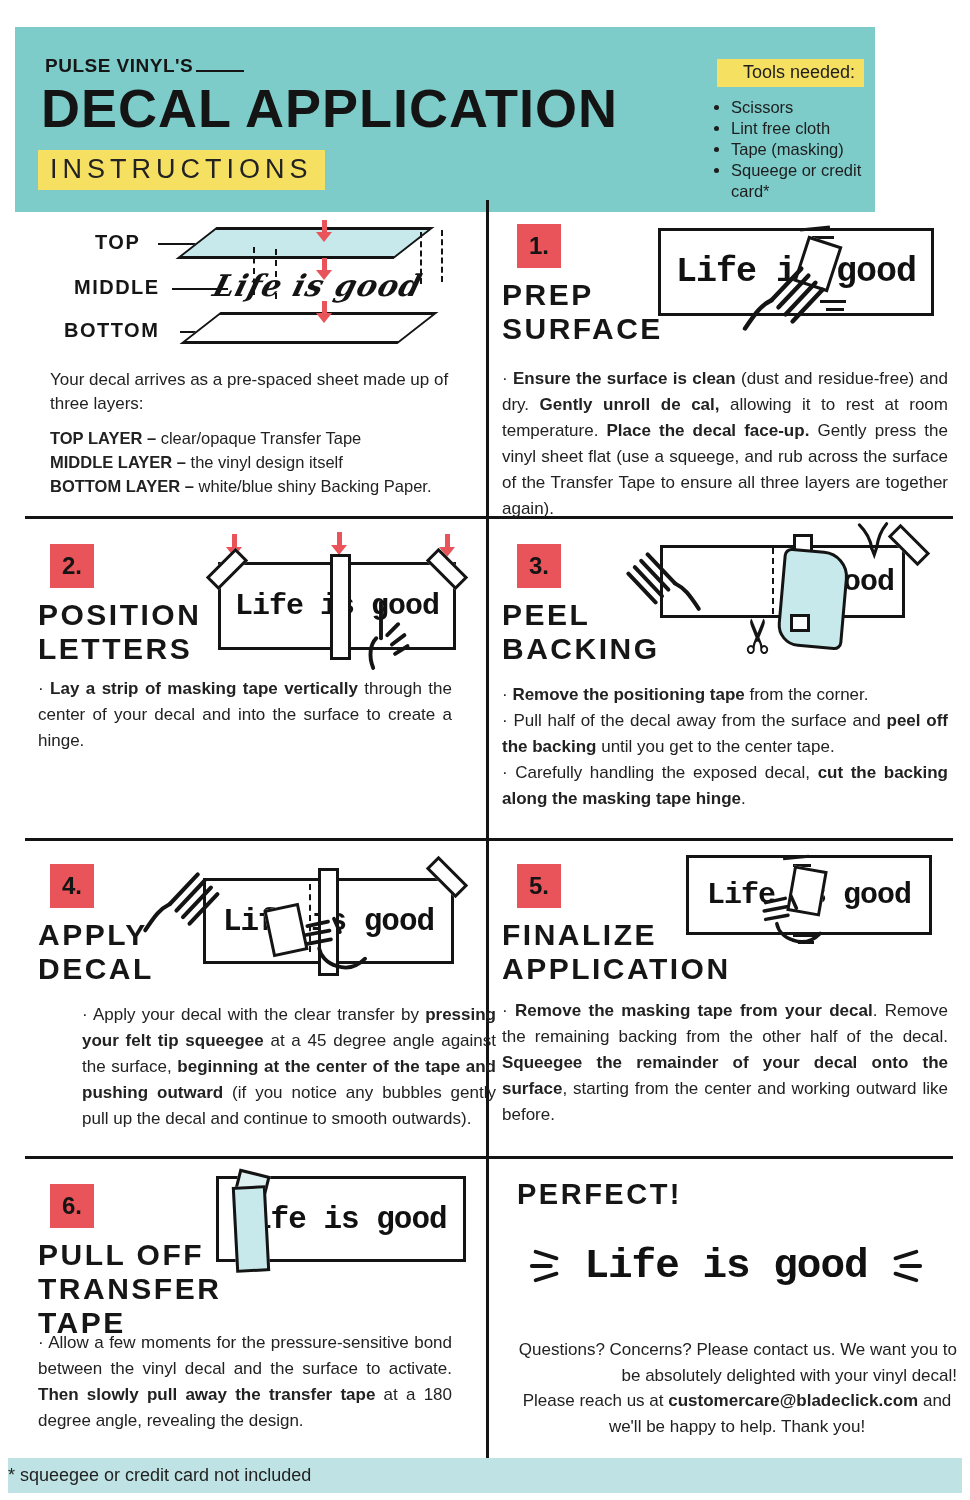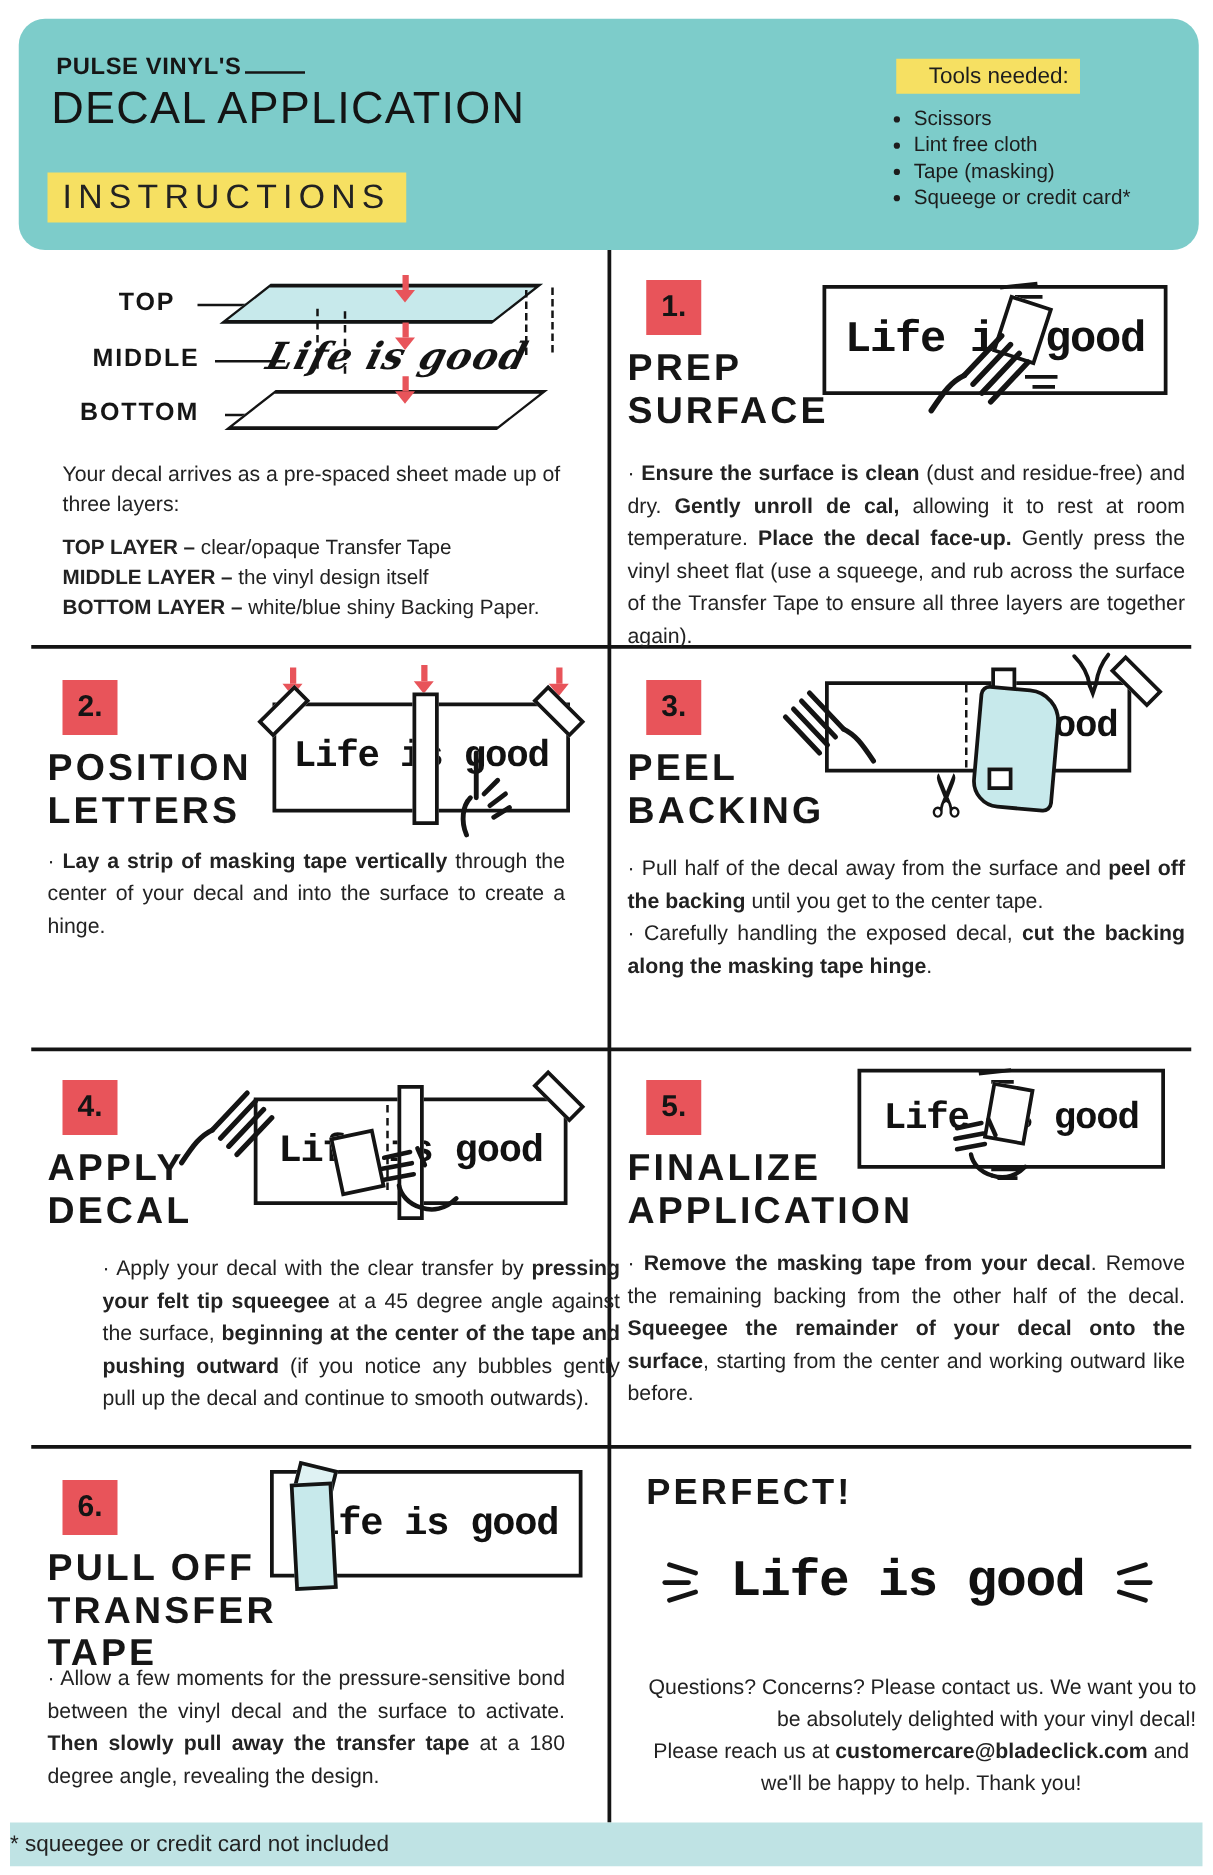--- a/index.html
+++ b/index.html
@@ -8,24 +8,24 @@
     --decal-teal:#C7E9EB;
     --yellow:#F6E062;
     --red:#E8545A;
     --ink:#161616;
     --body:#222222;
   }
   html,body{margin:0;padding:0;background:#fff;}
   .page{position:relative;width:970px;height:1500px;background:#ffffff;overflow:hidden;
         font-family:"Liberation Sans",sans-serif;color:var(--body);}
   
-  .header{position:absolute;left:15px;top:15px;width:944px;height:185px;background:var(--teal);border-radius:21px;}
+  .header{position:absolute;left:15px;top:27px;width:860px;height:185px;background:var(--teal);}
   .brand{position:absolute;left:30px;top:28px;font-size:19px;font-weight:bold;letter-spacing:.5px;color:var(--ink);}
   .brand-line{display:inline-block;width:48px;border-bottom:2px solid var(--ink);margin-left:3px;vertical-align:baseline;}
-  .main-title{position:absolute;left:26px;top:50px;font-size:36px;font-weight:normal;letter-spacing:1px;color:#141414;}
+  .main-title{position:absolute;left:26px;top:50px;font-size:54px;font-weight:bold;letter-spacing:1px;color:#141414;}
   .subtitle{position:absolute;left:23px;top:123px;background:var(--yellow);color:#222;
             font-size:27px;letter-spacing:5px;padding:4px 12px 5px 12px;}
   .tools-title{position:absolute;left:690px;top:32px;background:var(--yellow);color:#1d1d1d;
                font-size:18px;padding:3px 9px 4px 26px;margin-left:12px;}
   .tools-list{position:absolute;left:698px;top:70px;margin:0;padding-left:18px;font-size:16.5px;
               line-height:21px;color:#1d1d1d;}
   
   .vline{position:absolute;background:#141414;}
   .hline{position:absolute;background:#141414;}
   
@@ -234,20 +234,21 @@
         </svg>
       </div>
     <div class="hand" style="left:838px;top:520px;width:70px;height:62px;">
         <svg>
           <use href="#hand-pinch"></use>
         </svg>
       </div>
     <div class="ctape" style="left:888px;top:536px;width:36px;height:12px;transform:rotate(45deg);"></div>
     <div class="scissors" style="left:738px;top:608px;font-size:48px;">✂</div>
     <div class="body-txt" style="left:502px;top:682px;width:446px;">
+        <p class="bullet-p"><span>· </span><span class="b">Remove the positioning tape</span><span> from the corner.</span></p>
         <p class="bullet-p"><span>· Pull half of the decal away from the surface and </span><span class="b">peel off the backing</span><span> until you get to the center tape.</span></p>
         <p class="bullet-p"><span>· Carefully handling the exposed decal, </span><span class="b">cut the backing along the masking tape hinge</span><span>.</span></p>
       </div>
   </div>
 
   <div>
     <div class="badge" style="left:50px;top:864px;">4.</div>
     <div class="step-title" style="left:38px;top:918px;">APPLY
 DECAL</div>
     <div class="frame" style="left:203px;top:878px;width:245px;height:80px;">

